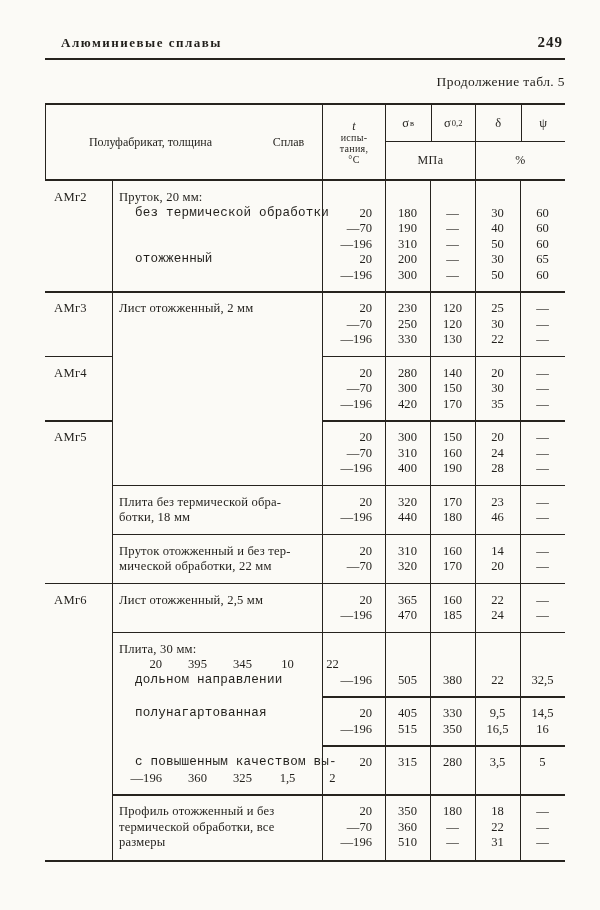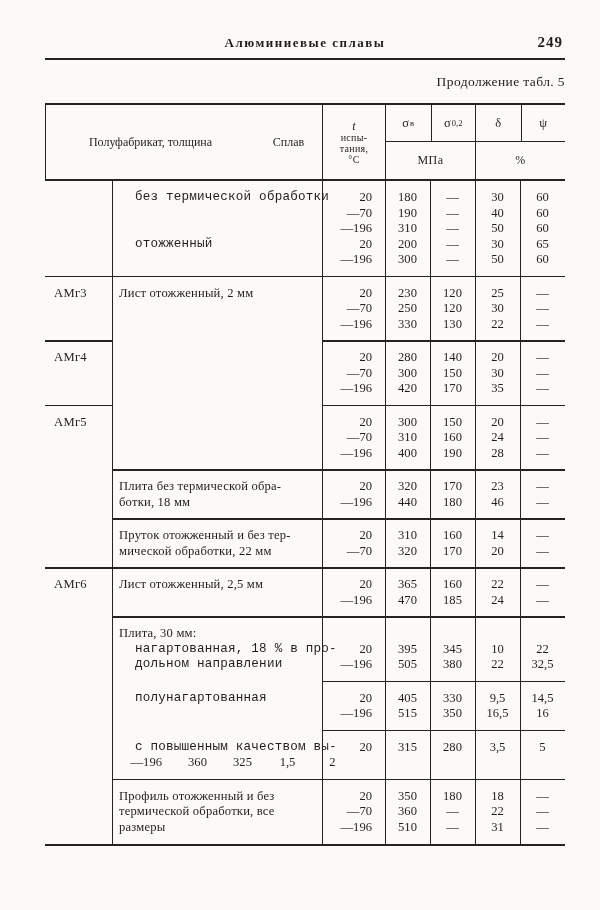--- a/index.html
+++ b/index.html
@@ -9,21 +9,21 @@
     font-family:"Liberation Serif","DejaVu Serif",serif;
     color:#211f1b;
     position:relative;
     overflow:hidden;
   }
   .page{position:absolute;inset:0;}
 
   
   .headrow{position:absolute;top:35px;left:45px;width:520px;height:18px;}
   .running-head{
-    position:absolute;left:0;right:0;text-align:center;
+    position:absolute;left:16px;right:0;text-align:left;
     font-weight:bold;font-size:13px;letter-spacing:1.5px;
   }
   .page-num{position:absolute;right:2px;top:-1px;font-weight:bold;font-size:15px;letter-spacing:1px;margin-left:28px;}
   .head-rule{position:absolute;top:58px;left:45px;width:520px;height:2.4px;background:#26231e;}
   .continuation{
     position:absolute;top:74px;left:45px;width:520px;
     text-align:right;font-size:13.5px;letter-spacing:.4px;
   }
 
   
@@ -113,20 +113,29 @@
     <div class="tbody">
       <div class="vline" style="left:67px"></div>
       <div class="vline" style="left:277px"></div>
       <div class="vline" style="left:340px"></div>
       <div class="vline" style="left:385px"></div>
       <div class="vline" style="left:430px"></div>
       <div class="vline" style="left:475px"></div>
 
     <div class="block">
           <div class="line">
+            <div class="cell c-alloy">АМг2</div>
+            <div class="cell c-prod">Пруток, 20 мм:</div>
+            <div class="cell c-t"></div>
+            <div class="cell c-n"></div>
+            <div class="cell c-n"></div>
+            <div class="cell c-n"></div>
+            <div class="cell c-n"></div>
+          </div>
+          <div class="line">
             <div class="cell c-alloy"></div>
             <div class="cell c-prod ind">без термической обработки</div>
             <div class="cell c-t">20</div>
             <div class="cell c-n">180</div>
             <div class="cell c-n">—</div>
             <div class="cell c-n">30</div>
             <div class="cell c-n">60</div>
           </div>
           <div class="line">
             <div class="cell c-alloy"></div>
@@ -326,21 +335,20 @@
             <div class="cell c-alloy"></div>
             <div class="cell c-prod">Плита, 30 мм:</div>
             <div class="cell c-t"></div>
             <div class="cell c-n"></div>
             <div class="cell c-n"></div>
             <div class="cell c-n"></div>
             <div class="cell c-n"></div>
           </div>
           <div class="line">
             <div class="cell c-alloy"></div>
-            <div class="cell c-prod ind">нагартованная, 18 % в про-</div>
             <div class="cell c-t">20</div>
             <div class="cell c-n">395</div>
             <div class="cell c-n">345</div>
             <div class="cell c-n">10</div>
             <div class="cell c-n">22</div>
           </div>
           <div class="line">
             <div class="cell c-alloy"></div>
             <div class="cell c-prod ind">дольном направлении</div>
             <div class="cell c-t">—196</div>

